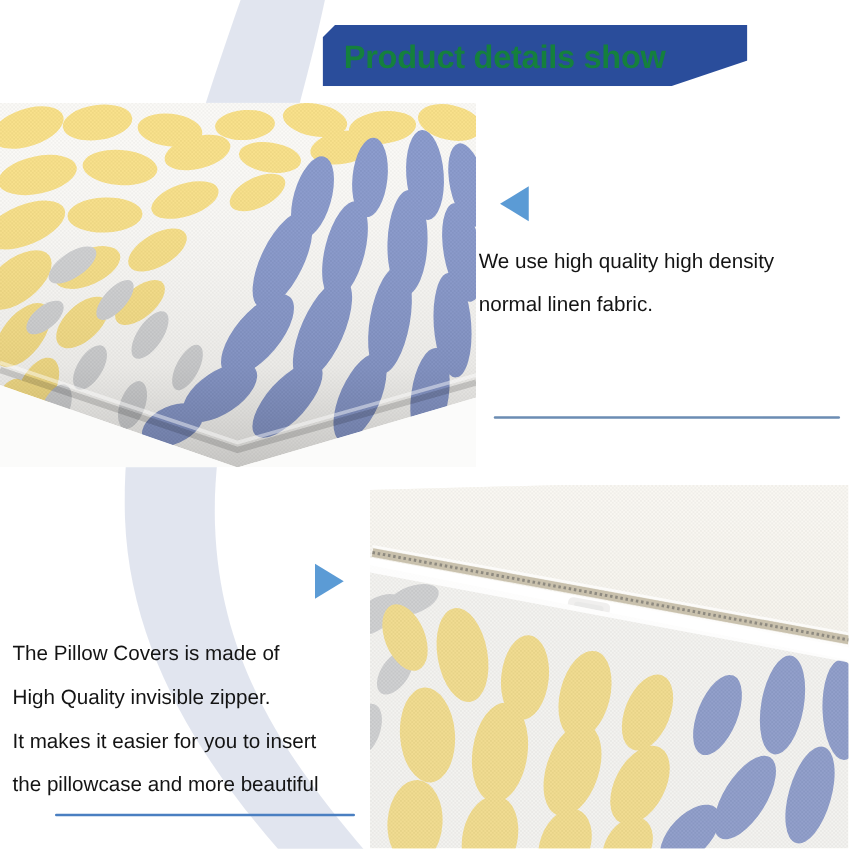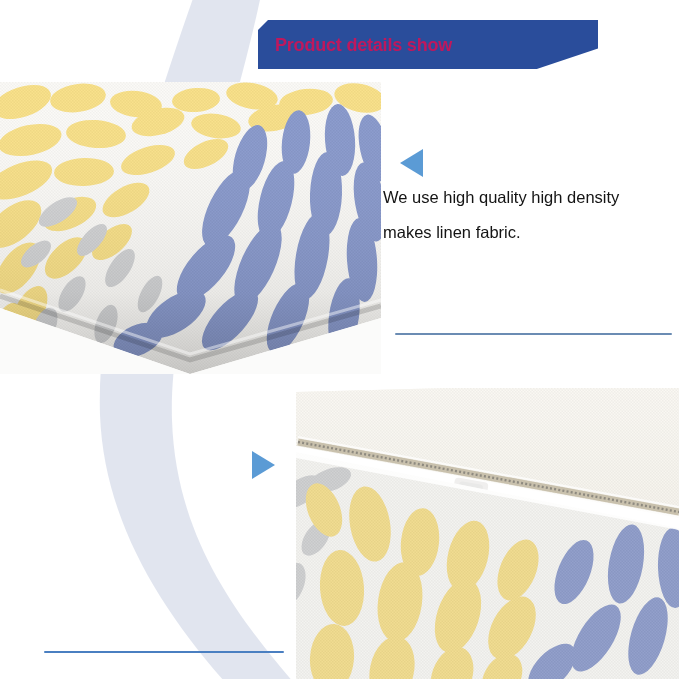--- a/index.html
+++ b/index.html
@@ -22,22 +22,22 @@
   .banner{
     position:absolute; inset:0; width:100%; height:100%;
     background:#2a4d9b;
     -webkit-clip-path:polygon(10px 0,100% 0,100% 58%,82% 100%,0 100%,0 10px);
     clip-path:polygon(10px 0,100% 0,100% 58%,82% 100%,0 100%,0 10px);
   }
   .banner-title{
     position:absolute; inset:0;
     display:flex; align-items:center;
     padding-left:17px;
-    color:#be185d;
-    font-size:18px; font-weight:bold;
+    color:#15803d;
+    font-size:26px; font-weight:bold;
     letter-spacing:-0.2px;
     line-height:1;
     white-space:nowrap;
   }
 
   
   .photo{ position:absolute; overflow:hidden; }
   #photo-top{ left:0; top:82px; width:381px; height:292px; }
   #photo-bottom{ left:296px; top:388px; width:383px; height:291px; }
   .photo svg{ display:block; width:100%; height:100%; }
@@ -52,21 +52,21 @@
   }
   #arrow-right{
     left:252px; top:451px;
     border-top:14px solid transparent;
     border-bottom:14px solid transparent;
     border-left:23px solid #5b9bd5;
   }
 
   
   .copy{ position:absolute; color:#141414; font-size:16.5px; line-height:35px; white-space:nowrap; }
-  #copy-top{ left:383px; top:180px; }
+  #copy-top{ left:383px; top:192px; }
   #copy-bottom{ left:10px; top:506px; }
   .copy p{ margin:0; }
 
   
   .rule{ position:absolute; height:2px; border-radius:1px; }
   #rule-top{ left:395px; top:333px; width:277px; background:#6b8cb3; }
   #rule-bottom{ left:44px; top:651px; width:240px; background:#4a7fc1; }
 </style>
 </head>
 <body>
@@ -265,20 +265,26 @@
   <div class="banner-wrap">
     <div class="banner"></div>
     <div class="banner-title">Product details show</div>
   </div>
 
   <div class="arrow" id="arrow-left"></div>
   <div class="arrow" id="arrow-right"></div>
 
   <div class="copy" id="copy-top">
     <p>We use high quality high density</p>
-    <p>makes linen fabric.</p>
-  </div>
-
+    <p>normal linen fabric.</p>
+  </div>
+
+  <div class="copy" id="copy-bottom">
+    <p>The Pillow Covers is made of</p>
+    <p>High Quality invisible zipper.</p>
+    <p>It makes it easier for you to insert</p>
+    <p>the pillowcase and more beautiful</p>
+  </div>
 
   <div class="rule" id="rule-top"></div>
   <div class="rule" id="rule-bottom"></div>
 
 </div>
 
 </body></html>

